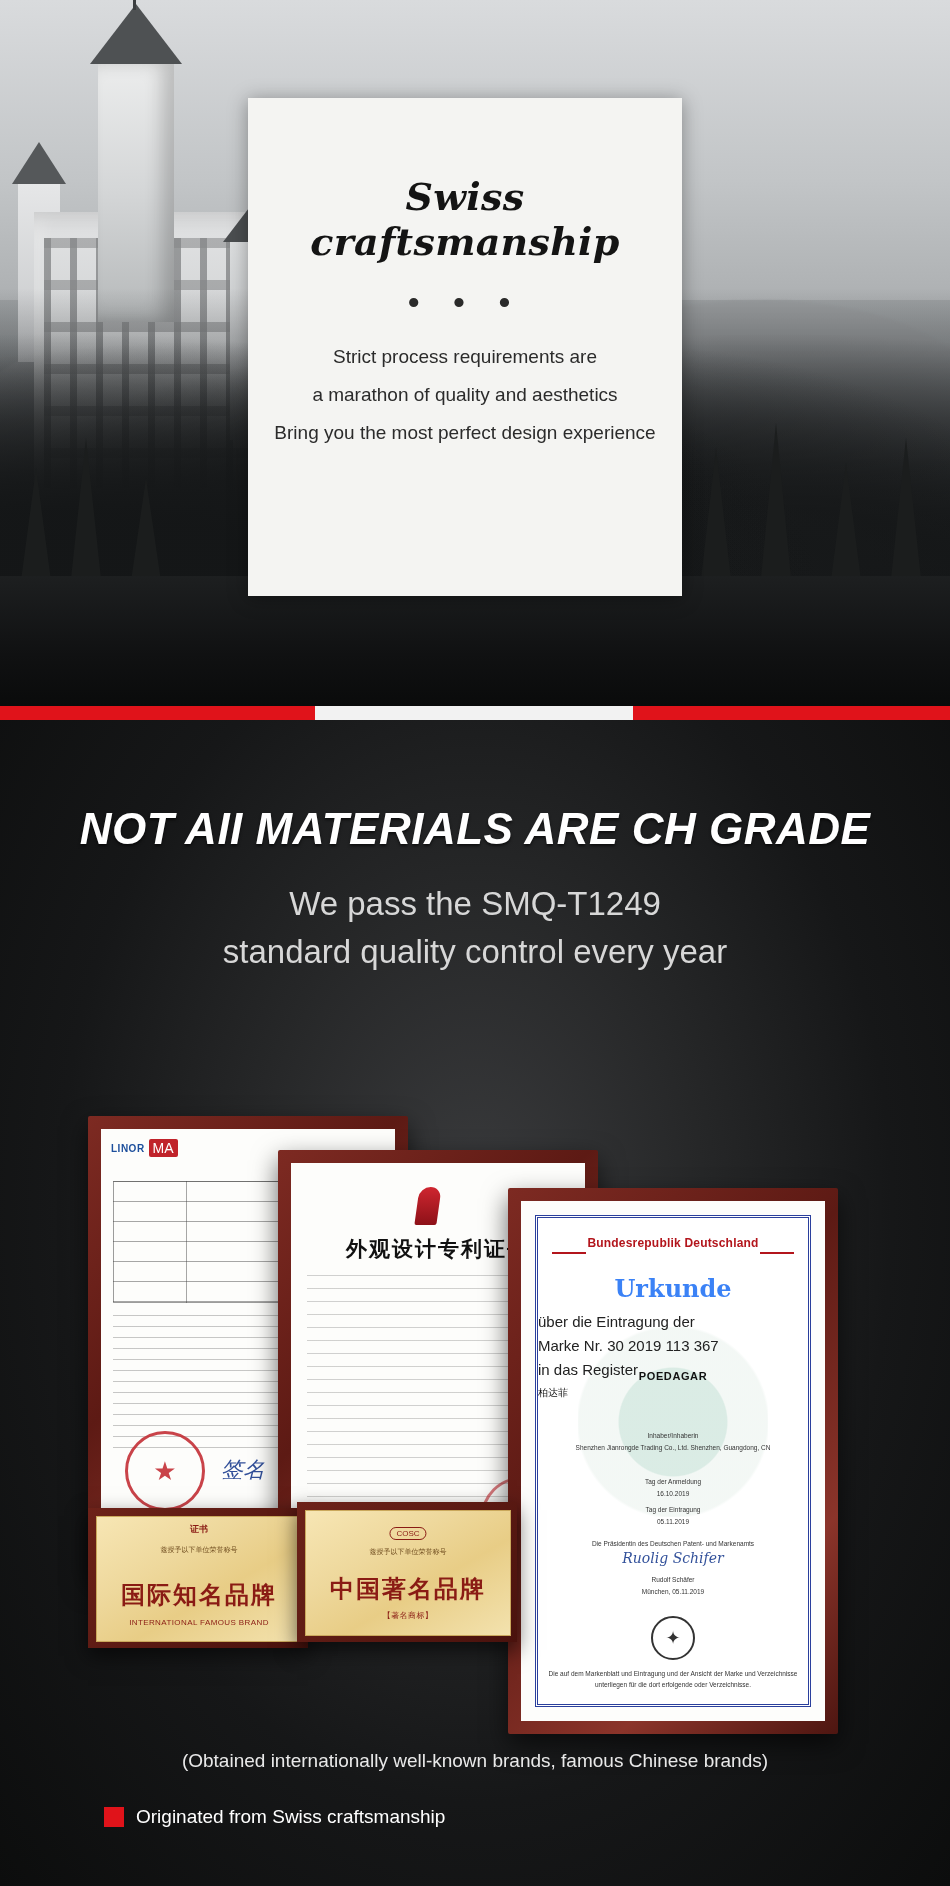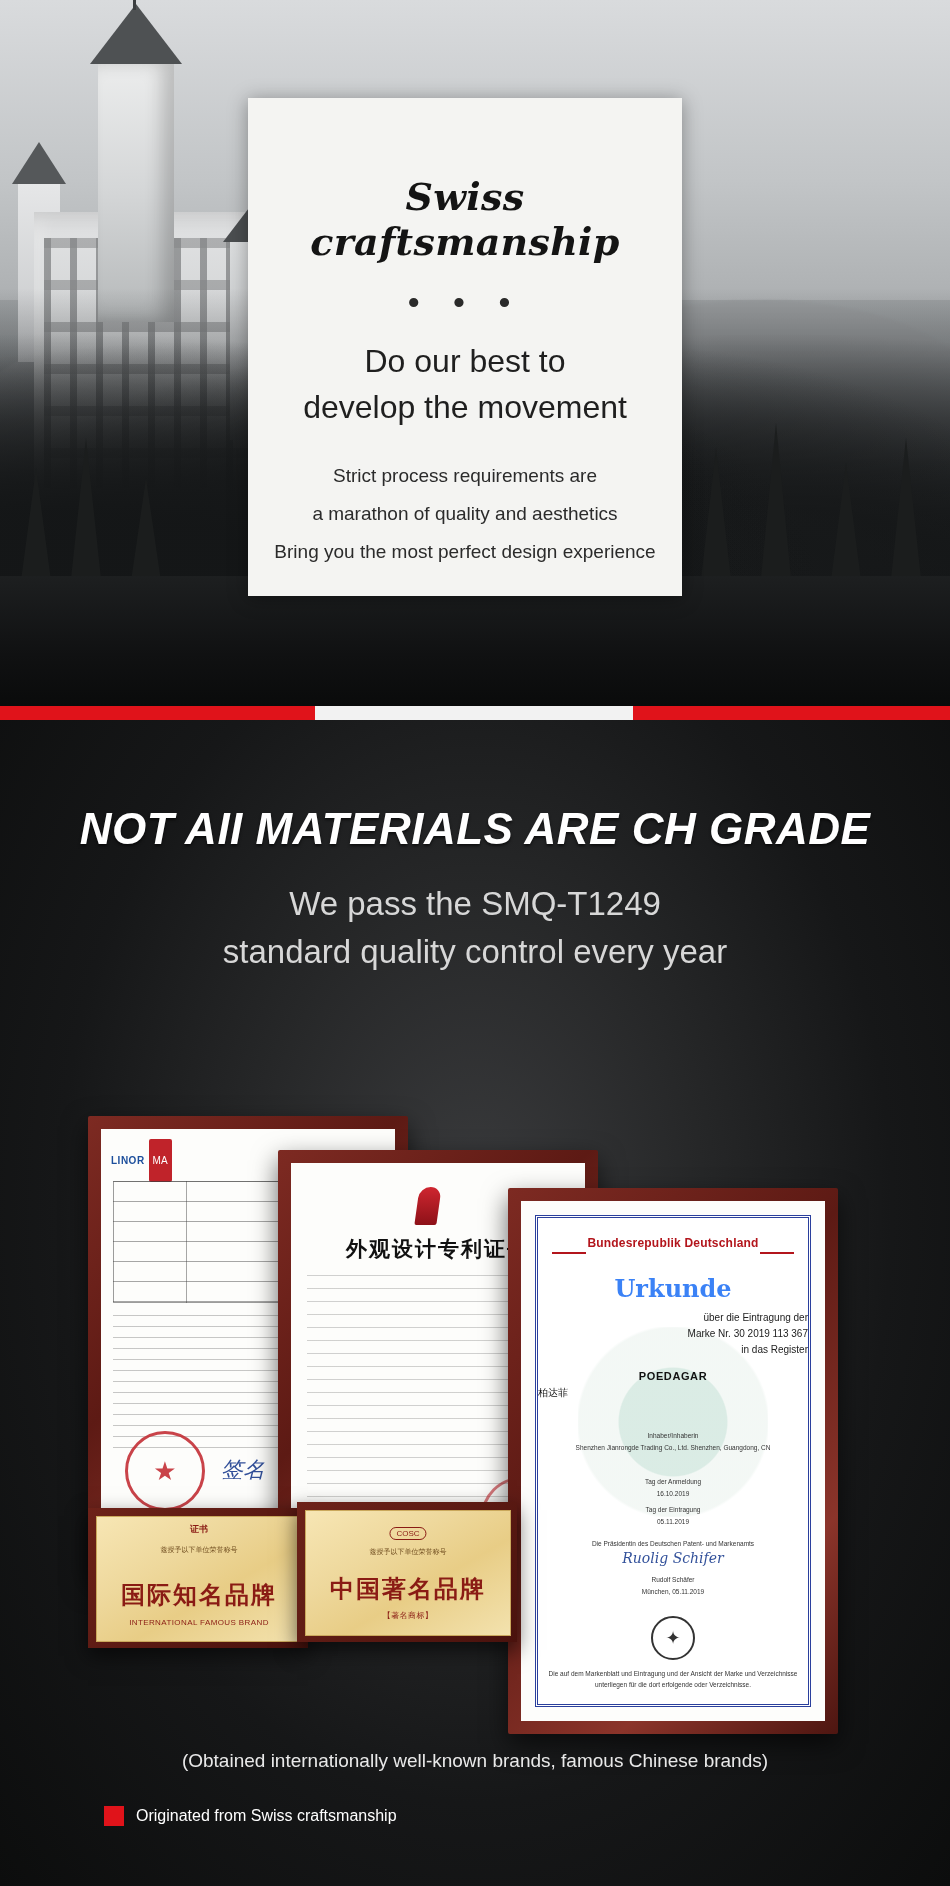--- a/index.html
+++ b/index.html
@@ -260,21 +260,21 @@
   .frame-3 { left: 508px; top: 100px; width: 304px; height: 520px; }
   .cert-logo-bar {
     position: absolute;
     left: 10px; top: 10px;
     display: flex; align-items: center; gap: 4px;
   }
   .cert-logo-bar .lg {
     font-size: 10px; color: #1d4f9c; font-weight: bold; letter-spacing: .5px;
   }
   .cert-logo-bar .badge {
-    background: #c0232a; color: #fff; font-size: 10px; padding: 16px 4px; border-radius: 2px;
+    background: #c0232a; color: #fff; font-size: 14px; padding: 1px 4px; border-radius: 2px;
   }
   .cert-big-cn {
     position: absolute;
     right: 14px; top: 22px;
     font-size: 19px; font-weight: bold; color: #111;
     letter-spacing: 2px;
   }
   .cert-lines {
     position: absolute;
     left: 12px; right: 12px; top: 64px;
@@ -382,22 +382,22 @@
     left: 0; top: 56px; width: 100%;
     text-align: center;
     font-family: "DejaVu Serif", serif;
     font-weight: bold;
     font-size: 24px;
     color: #3b82f6;
   }
   .urk-sub {
     position: absolute;
     left: 0; top: 92px; width: 100%;
-    text-align: right;
-    font-size: 10px; color: #222; line-height: 1.6;
+    text-align: left;
+    font-size: 15px; color: #222; line-height: 1.6;
   }
   .urk-brand {
     position: absolute;
     left: 0; top: 152px; width: 100%;
     text-align: center;
     font-size: 11px; font-weight: bold; color: #111; letter-spacing: .6px;
   }
   .urk-brand-cn {
     position: absolute;
     left: 0; top: 168px; width: 100%;
@@ -482,21 +482,21 @@
   }
   .origin {
     position: absolute;
     left: 104px; top: 1086px;
     display: flex; align-items: center; gap: 12px;
   }
   .origin .sq {
     width: 20px; height: 20px; background: #e0131a; display: block;
   }
   .origin .txt {
-    font-size: 16px; color: #ffffff;
+    font-size: 19px; color: #ffffff;
   }
 </style>
 </head>
 <body>
 
 <div class="page">
 
   <div class="hero">
     <div class="sky"></div>
     <div class="hill-far2"></div>
@@ -523,24 +523,20 @@
       <div class="tree" style="left:700px; border-bottom-width:140px;"></div>
       <div class="tree" style="left:760px; border-bottom-width:165px;"></div>
       <div class="tree" style="left:830px; border-bottom-width:125px;"></div>
       <div class="tree" style="left:890px; border-bottom-width:150px;"></div>
     </div>
     <div class="ground"></div>
 
     <div class="quote-card">
       <div class="quote-title">Swiss craftsmanship</div>
       <div class="dots">• • •</div>
-      <div class="quote-lead">
-        <div>Do our best to</div>
-        <div>develop the movement</div>
-      </div>
       <div class="quote-sub">
         <div>Strict process requirements are</div>
         <div>a marathon of quality and aesthetics</div>
         <div>Bring you the most perfect design experience</div>
       </div>
     </div>
   </div>
 
   <div class="strip">
     <div class="white"></div>

